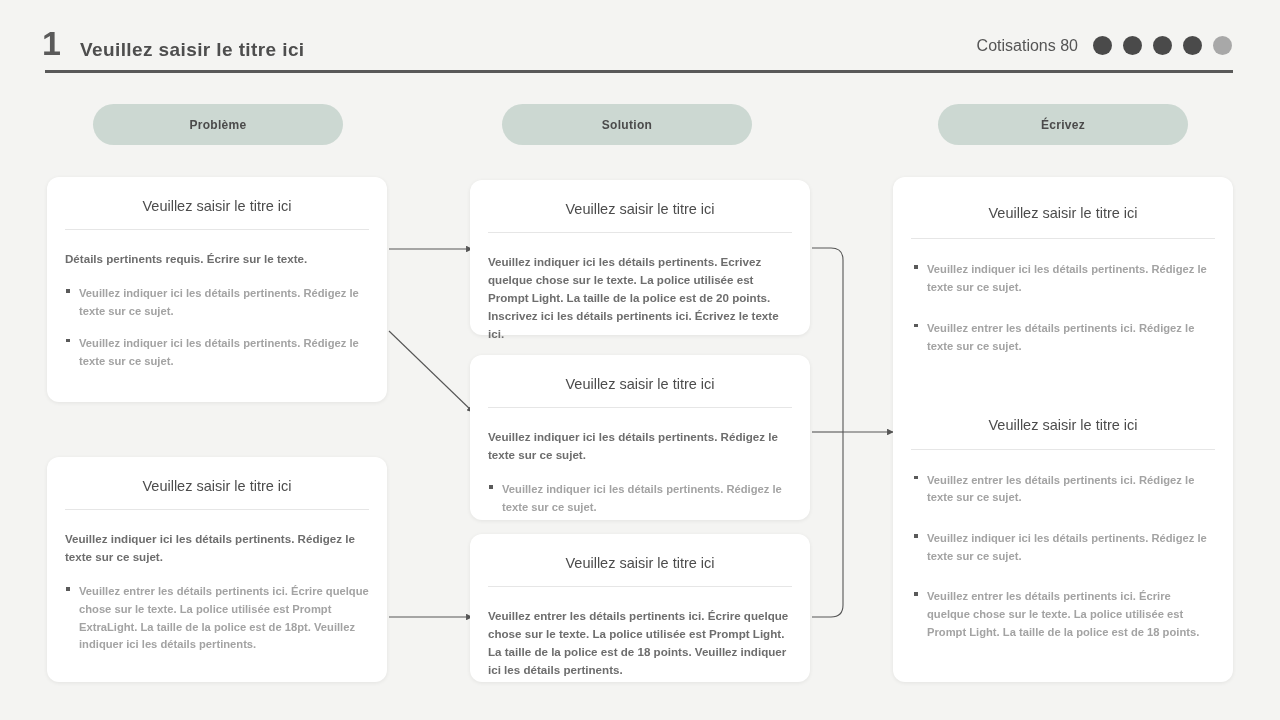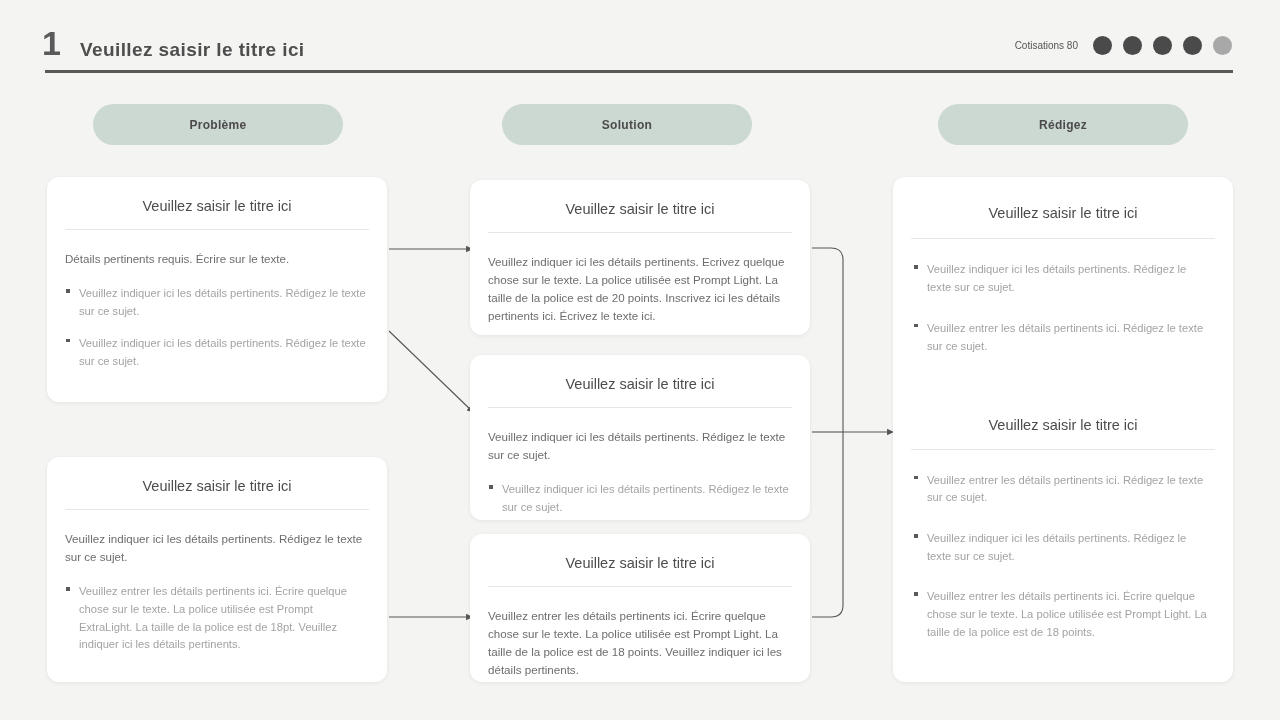--- a/index.html
+++ b/index.html
@@ -60,21 +60,21 @@
   }
   .header-right {
     position: absolute;
     right: 48px;
     top: 36px;
     display: flex;
     align-items: center;
     gap: 11px;
   }
   .header-label {
-    font-size: 10px;
+    font-size: 16px;
     color: #555;
     margin-right: 4px;
   }
   .dot {
     width: 19px;
     height: 19px;
     border-radius: 50%;
     background: #4a4a4a;
   }
   .dot.muted { background: #a8a8a8; }
@@ -113,20 +113,21 @@
     line-height: 1.55;
     font-weight: 400;
   }
   .card-divider {
     height: 1px;
     background: #e6e6e6;
     margin: 0 18px;
   }
   .card-body {
     padding: 20px 18px 16px 18px;
+    font-weight: bold;
   }
   .lead {
     font-size: 11.6px;
     line-height: 1.55;
     color: #6d6d6d;
     margin-bottom: 17px;
   }
   .bullets { list-style: none; }
   .bullets li {
     position: relative;
@@ -189,21 +190,21 @@
       <span class="dot"></span>
       <span class="dot"></span>
       <span class="dot muted"></span>
     </div>
 
     <div class="header-rule"></div>
   </div>
 
   <div class="pill pill-problem">Problème</div>
   <div class="pill pill-solution">Solution</div>
-  <div class="pill pill-result">Rédigez</div>
+  <div class="pill pill-result">Écrivez</div>
 
   <svg class="connectors" width="1280" height="720" viewBox="0 0 1280 720">
     <defs>
       <marker id="arrow" viewBox="0 0 10 10" refX="9" refY="5" markerWidth="6" markerHeight="6" orient="auto-start-reverse">
         <path d="M 0 0 L 10 5 L 0 10 z" fill="#565656"></path>
       </marker>
     </defs>
 
     <line x1="389" y1="249" x2="472" y2="249" stroke="#565656" stroke-width="1.1" marker-end="url(#arrow)"></line>
 

